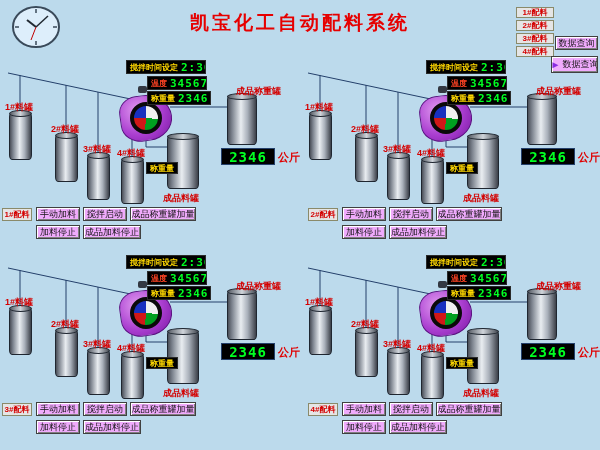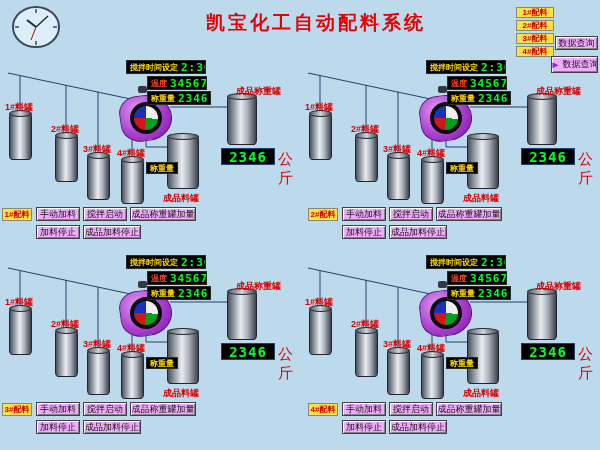--- a/index.html
+++ b/index.html
@@ -1,28 +1,28 @@
 <!DOCTYPE html>
 <html><head>
 <meta charset="utf-8">
 <style>
   * { margin:0; padding:0; box-sizing:border-box; }
   html,body { width:600px; height:450px; background:#fff; }
   body { font-family:"Liberation Sans", sans-serif; }
   .screen { position:relative; width:600px; height:450px; background:#bcdaec; overflow:hidden; }
 
   .title { position:absolute; top:10px; left:50%; transform:translateX(-50%);
-           font-size:19px; font-weight:bold; color:#e60000; letter-spacing:3px; white-space:nowrap; z-index:6;margin-left:16px; }
+           font-size:19px; font-weight:bold; color:#e60000; letter-spacing:3px; white-space:nowrap; z-index:6; }
   .footer { position:absolute; right:30px; bottom:4px; font-size:15px; font-weight:bold;
             color:#e60000; letter-spacing:1px; z-index:6; }
 
   .clock { position:absolute; left:10px; top:4px; z-index:6; }
 
   .nav-tag { position:absolute; left:516px; width:38px; height:11px; z-index:7; }
-  .tag { display:flex; align-items:center; justify-content:center; background:#fde047;
+  .tag { display:flex; align-items:center; justify-content:center; background:#e5e5e5;
          border:1px solid #8a8a6a; font-size:8px; font-weight:bold; color:#d40000;
          white-space:nowrap; overflow:hidden; }
   .btn { display:flex; align-items:center; justify-content:center; background:#f0abfc;
          border:1px solid #404040; box-shadow: inset 1px 1px 0 #ffffff, inset -1px -1px 0 #808080;
          font-size:9px; color:#111; white-space:nowrap; overflow:hidden; cursor:pointer; }
   .abs { position:absolute; }
 
   .quad { position:absolute; width:300px; height:195px; }
   .q0 { left:0;    top:55px; }
   .q1 { left:300px; top:55px; }
@@ -41,21 +41,21 @@
   .led { position:absolute; background:#000; border:1px solid #2a2a2a; display:flex; align-items:center;
          gap:3px; padding:0 3px; z-index:2; overflow:hidden; }
   .led-label { font-size:8px; font-weight:bold; white-space:nowrap; }
   .led-label.yellow { color:#ffd800; }
   .led-label.red { color:#ff4424;font-family:Liberation Serif, serif; }
   .led-value { font-family:"DejaVu Sans Mono", monospace; font-weight:bold; font-size:11px;
                color:#00ff22; letter-spacing:1px; white-space:nowrap; }
   .big-led { position:absolute; background:#000; border:1px solid #24406b; display:flex;
              align-items:center; justify-content:center; z-index:2; }
   .big-led .led-value { font-size:14px; }
-  .unit { position:absolute; font-size:15px; font-weight:normal; color:#e00000; z-index:2; }
+  .unit { position:absolute; font-size:11px; font-weight:bold; color:#e00000; z-index:2; }
 
   .mixer { position:absolute; width:52px; height:46px; z-index:2; }
   .mixer-body { position:absolute; left:0; top:0; width:52px; height:46px; border:1px solid #5a1080;
                 background:radial-gradient(circle at 35% 30%, #e09af0, #aa3ed0 55%, #7a18a2);
                 border-radius:40% 60% 55% 45%; transform:rotate(-8deg); }
   .impeller { position:absolute; left:10px; top:7px; width:32px; height:32px; border-radius:50%;
               border:4px solid #0a0a0a;
               background:conic-gradient(#f0f0f0 0 95deg, #00a020 95deg 185deg, #d01818 185deg 270deg, #1830c0 270deg 360deg); }
   .valve { position:absolute; width:9px; height:7px; background:#333842; border-radius:2px; z-index:2; }
 

